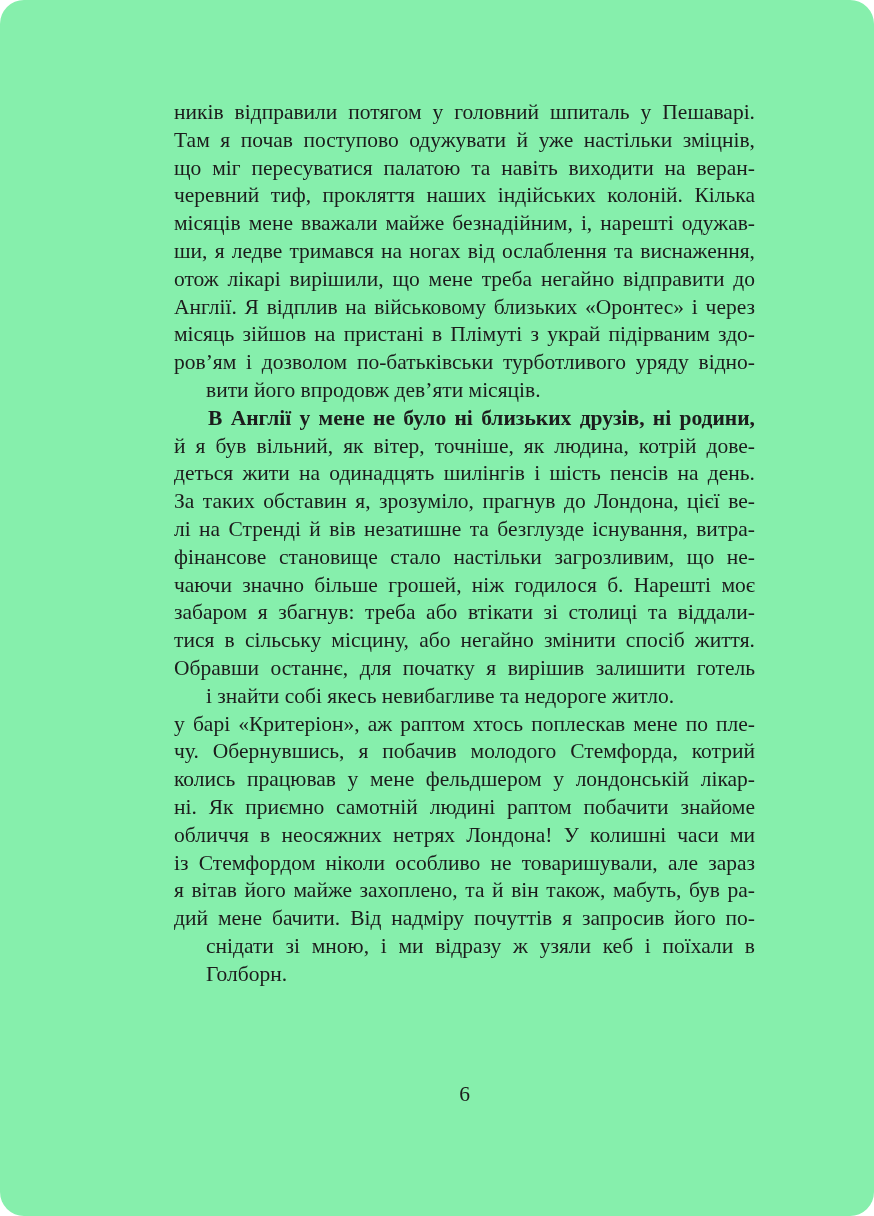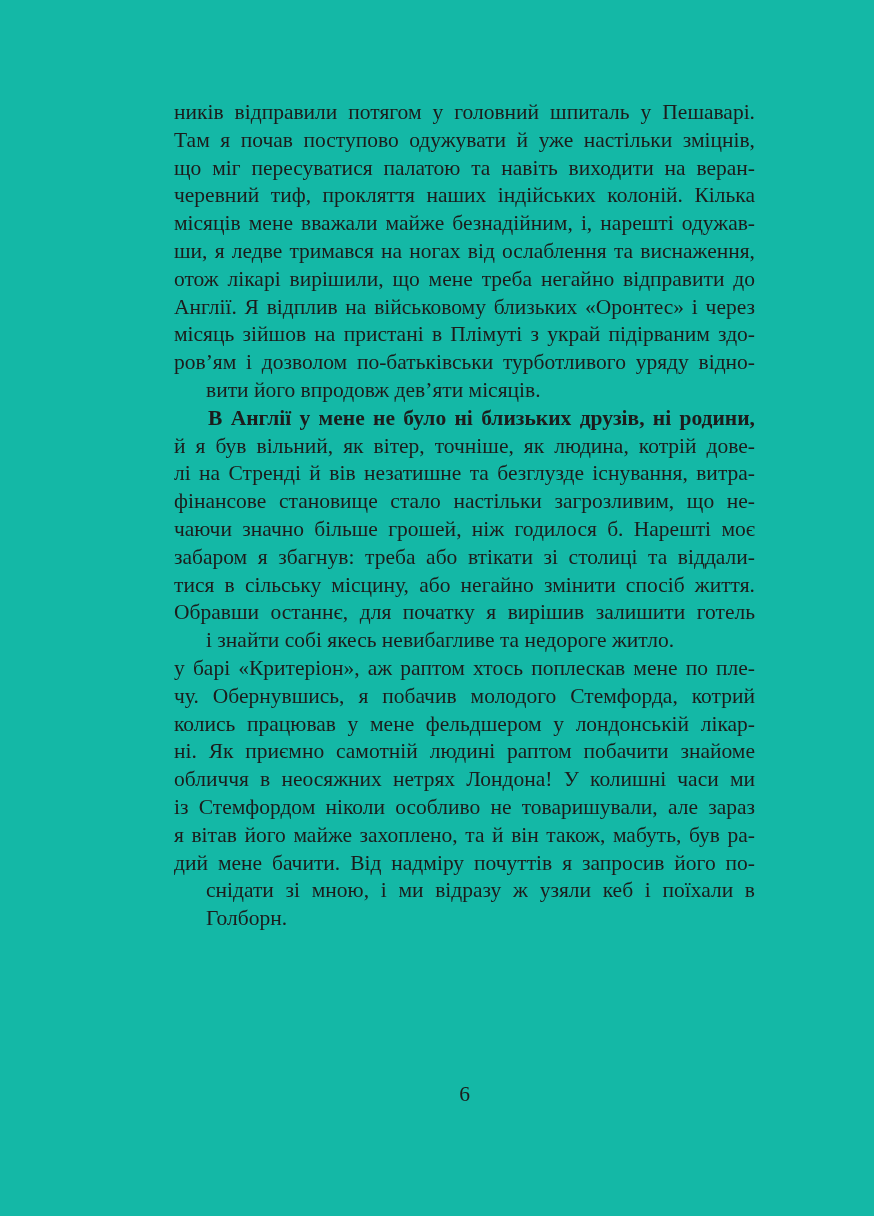--- a/index.html
+++ b/index.html
@@ -4,24 +4,25 @@
 <style>
   html, body {
     margin: 0;
     padding: 0;
     background: #ffffff;
   }
   .page {
     position: relative;
     width: 874px;
     height: 1216px;
-    background: #14b8a6;
+    background: #86efac;
     overflow: hidden;
     font-family: "Liberation Serif", "DejaVu Serif", serif;
     color: #1c1c1c;
+    border-radius: 24px;
   }
   .text-block {
     position: absolute;
     left: 174px;
     top: 99px;
     width: 581px;
     font-size: 21.5px;
     line-height: 27.8px;
   }
   .paragraph {
@@ -67,20 +68,22 @@
         <div class="line">ши, я ледве тримався на ногах від ослаблення та виснаження,</div>
         <div class="line">отож лікарі вирішили, що мене треба негайно відправити до</div>
         <div class="line">Англії. Я відплив на військовому близьких «Оронтес» і через</div>
         <div class="line">місяць зійшов на пристані в Плімуті з украй підірваним здо-</div>
         <div class="line">ров’ям і дозволом по-батьківськи турботливого уряду відно-</div>
         <div class="line last">вити його впродовж дев’яти місяців.</div>
       </div>
       <div class="paragraph">
         <div class="line indent">В Англії у мене не було ні близьких друзів, ні родини,</div>
         <div class="line">й я був вільний, як вітер, точніше, як людина, котрій дове-</div>
+        <div class="line">деться жити на одинадцять шилінгів і шість пенсів на день.</div>
+        <div class="line">За таких обставин я, зрозуміло, прагнув до Лондона, цієї ве-</div>
         <div class="line">лі на Стренді й вів незатишне та безглузде існування, витра-</div>
         <div class="line">фінансове становище стало настільки загрозливим, що не-</div>
         <div class="line">чаючи значно більше грошей, ніж годилося б. Нарешті моє</div>
         <div class="line">забаром я збагнув: треба або втікати зі столиці та віддали-</div>
         <div class="line">тися в сільську місцину, або негайно змінити спосіб життя.</div>
         <div class="line">Обравши останнє, для початку я вирішив залишити готель</div>
         <div class="line last">і знайти собі якесь невибагливе та недороге житло.</div>
       </div>
       <div class="paragraph">
         <div class="line">у барі «Критеріон», аж раптом хтось поплескав мене по пле-</div>

